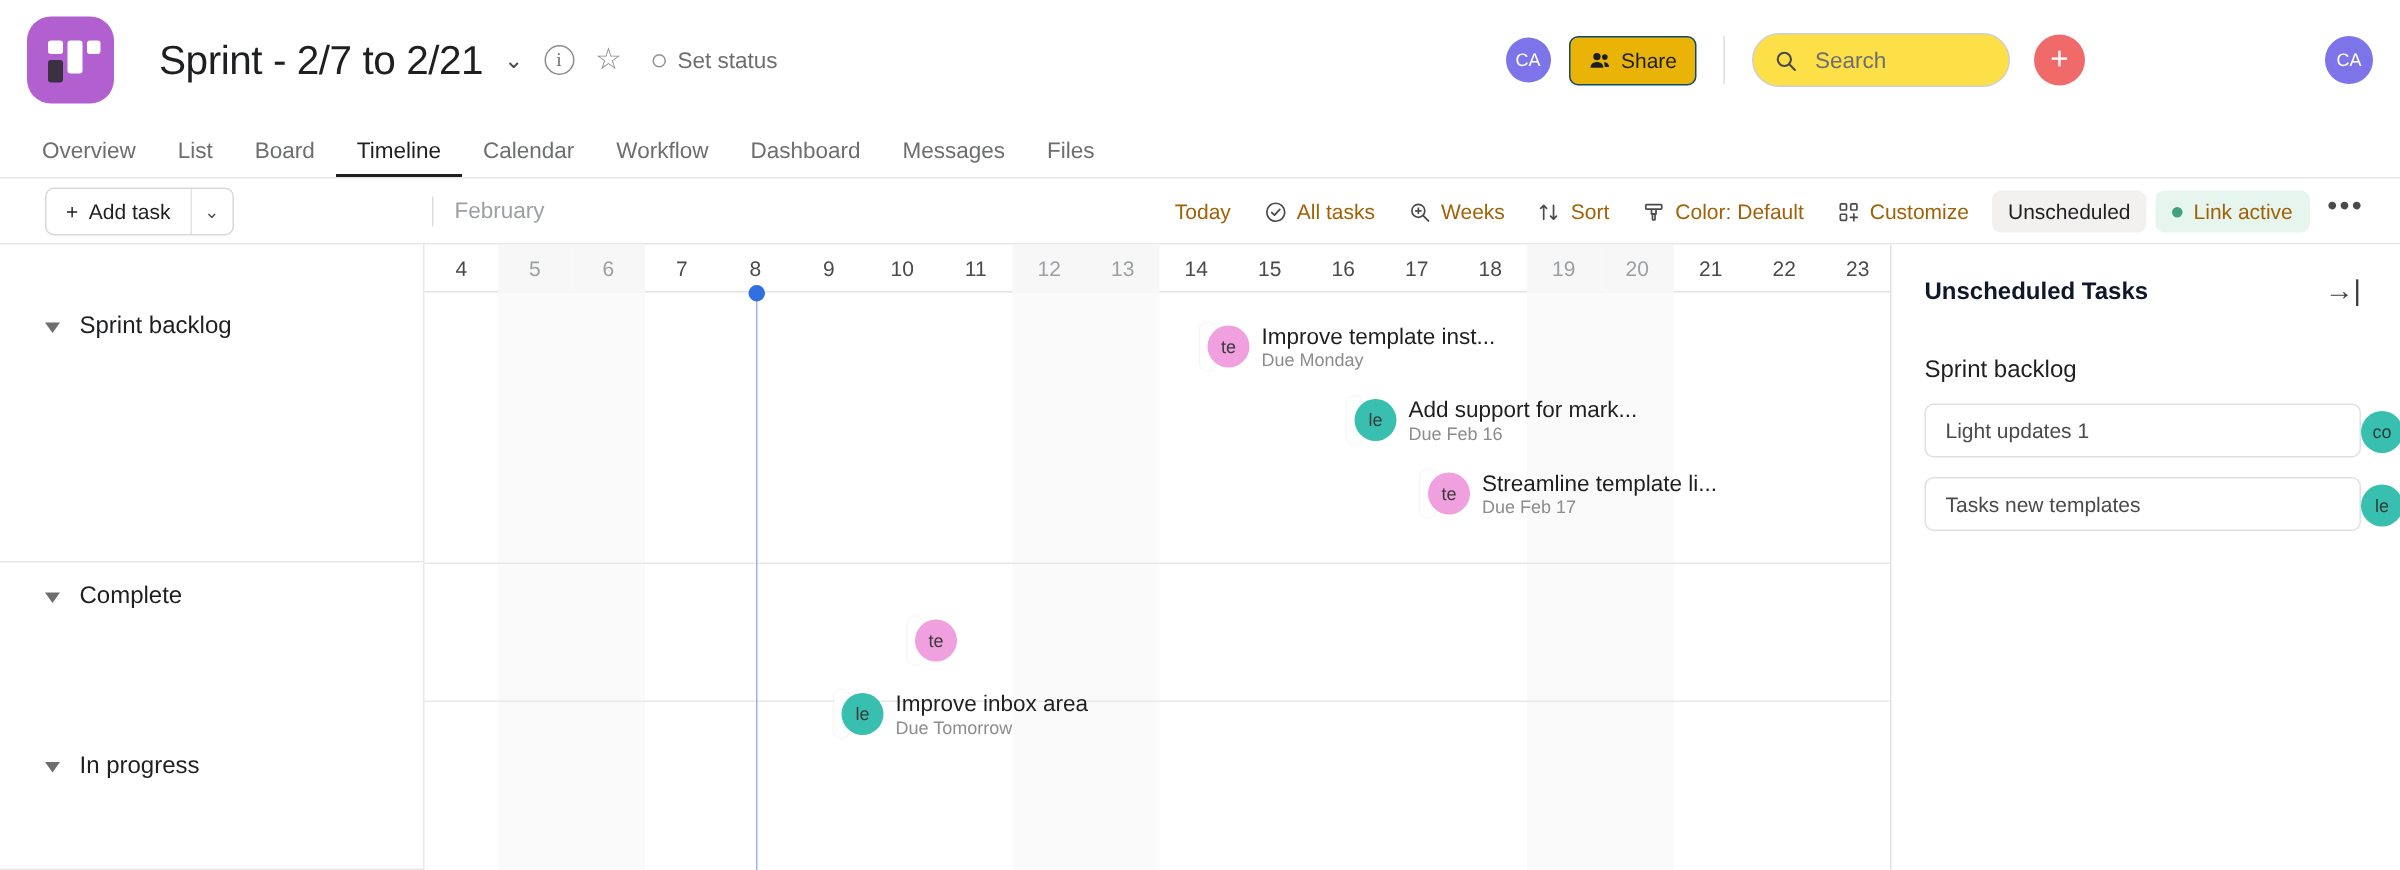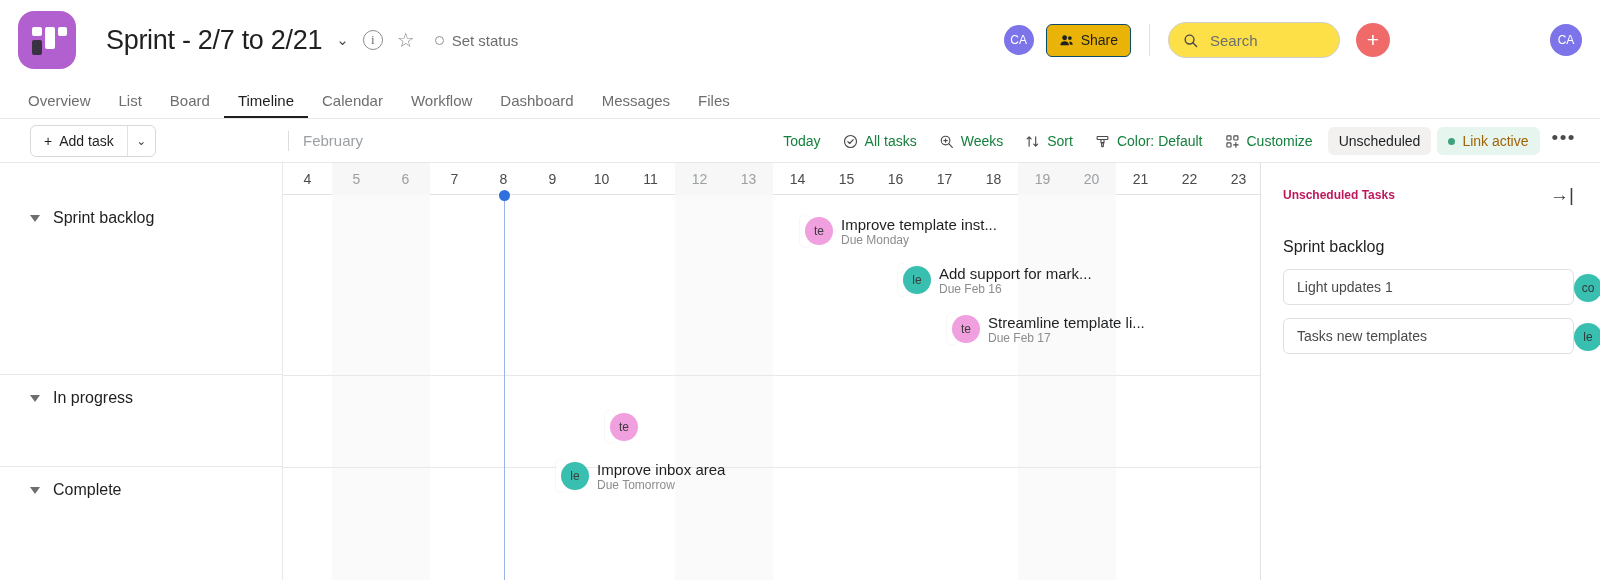--- a/index.html
+++ b/index.html
@@ -158,21 +158,21 @@
     border-left: 1px solid #dcdcdc;
     height: 20px; line-height: 20px;
     margin-left: 5px;
   }
   .toolbar-right {
     position:absolute; right: 14px; top:0; height:44px;
     display:flex; align-items:center; gap: 0;
   }
   .tb-item {
     display:flex; align-items:center; gap:7px;
-    font-size: 14px; color: #15803d;
+    font-size: 14px; color: #a16207;
     padding: 6px 11px; border-radius: 6px;
     cursor: pointer; white-space: nowrap;
   }
   .tb-item.chip { background:#f2f1f0; color:#1e1f21; margin-left:4px; }
   .tb-item.link { background:#e6f6ef; color:#a16207; margin-left:6px; }
   .tb-item.link .gdot { width:7px; height:7px; border-radius:50%; background:#3fa27c; display:inline-block;}
   .tb-item.dots { font-size:19px; color:#4a4a4c; letter-spacing:1.5px; padding: 0 10px 6px 12px;}
   .tbi { width:15px; height:15px; display:inline-block; flex:0 0 auto;}
 
   
@@ -242,21 +242,21 @@
   .rightpanel {
     width: 340px; flex: 0 0 auto;
     border-left: 1px solid #e2e2e2;
     padding: 22px 26px 0 22px;
     background: #fff;
     position: relative;
   }
   .rp-head {
     display:flex; align-items:center; justify-content: space-between;
   }
-  .rp-title { font-size: 12px; font-weight: 600; color:#be185d; }
+  .rp-title { font-size: 16px; font-weight: 600; color:#0f172a; }
   .rp-collapse { font-size: 19px; color:#3a3b3c; cursor:pointer; line-height:1; }
   .rp-sec { font-size: 16px; color:#1e1f21; font-weight:500; margin-top: 34px; }
   .rp-card {
     margin-top: 13px;
     height: 36px;
     border: 1px solid #e0e0e0; border-radius: 6px;
     display:flex; align-items:center;
     padding: 0 13px;
     font-size: 14px; color:#4a4a4c;
     position: relative;
@@ -400,30 +400,30 @@
 
   <div class="leftcol">
     <div class="row-head-spacer"></div>
     <div id="sections-host">
         <div class="sec-row" style="height: 180px;">
           <div class="sec-label">
             <span class="caret"></span>
             <span>Sprint backlog</span>
           </div>
         </div>
+        <div class="sec-row" style="height: 113px; border-bottom: none;">
+          <div class="sec-label">
+            <span class="caret"></span>
+            <span>Complete</span>
+          </div>
+        </div>
         <div class="sec-row" style="height: 92px;">
           <div class="sec-label">
             <span class="caret"></span>
             <span>In progress</span>
-          </div>
-        </div>
-        <div class="sec-row" style="height: 113px; border-bottom: none;">
-          <div class="sec-label">
-            <span class="caret"></span>
-            <span>Complete</span>
           </div>
         </div>
       </div>
 
   </div>
 
   <div class="gridcol">
     <div class="ruler" id="ruler-host">
         <div class="daycell" style="left: 0px; width: 49px;">4</div>
         <div class="daycell we" style="left: 49px; width: 49px;">5</div>

